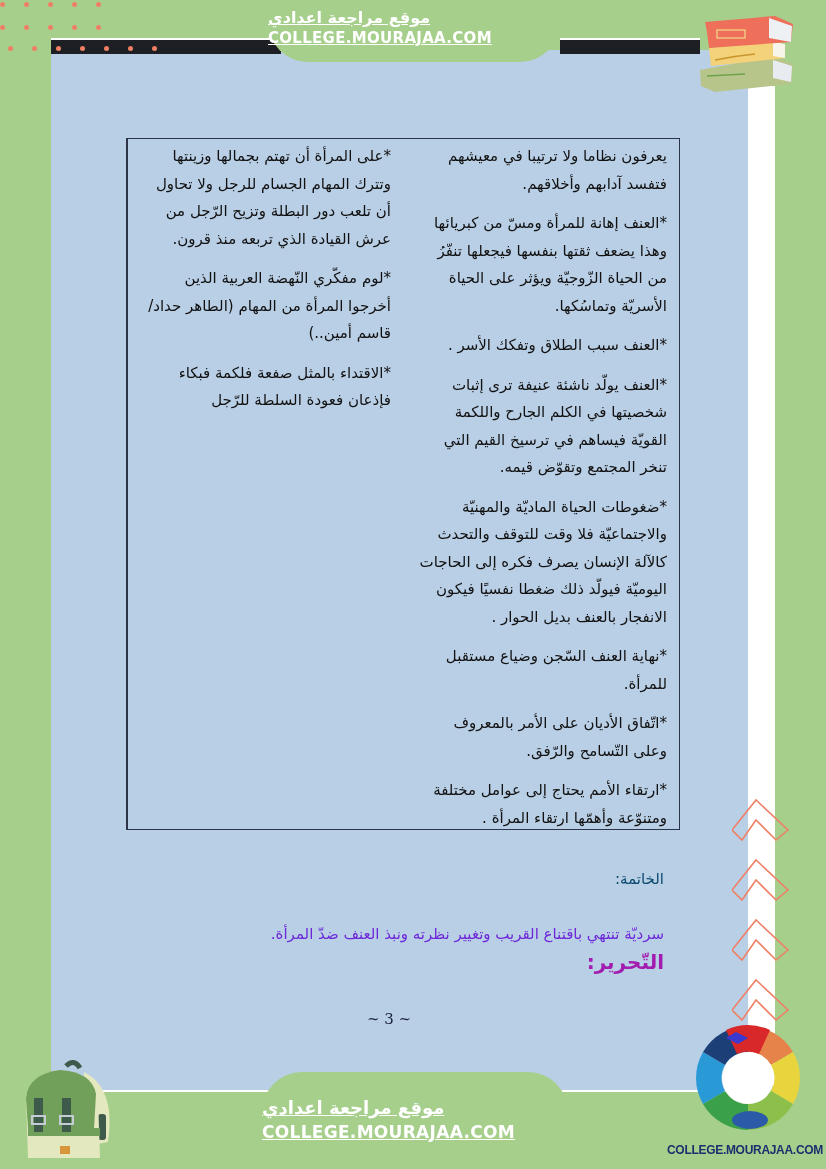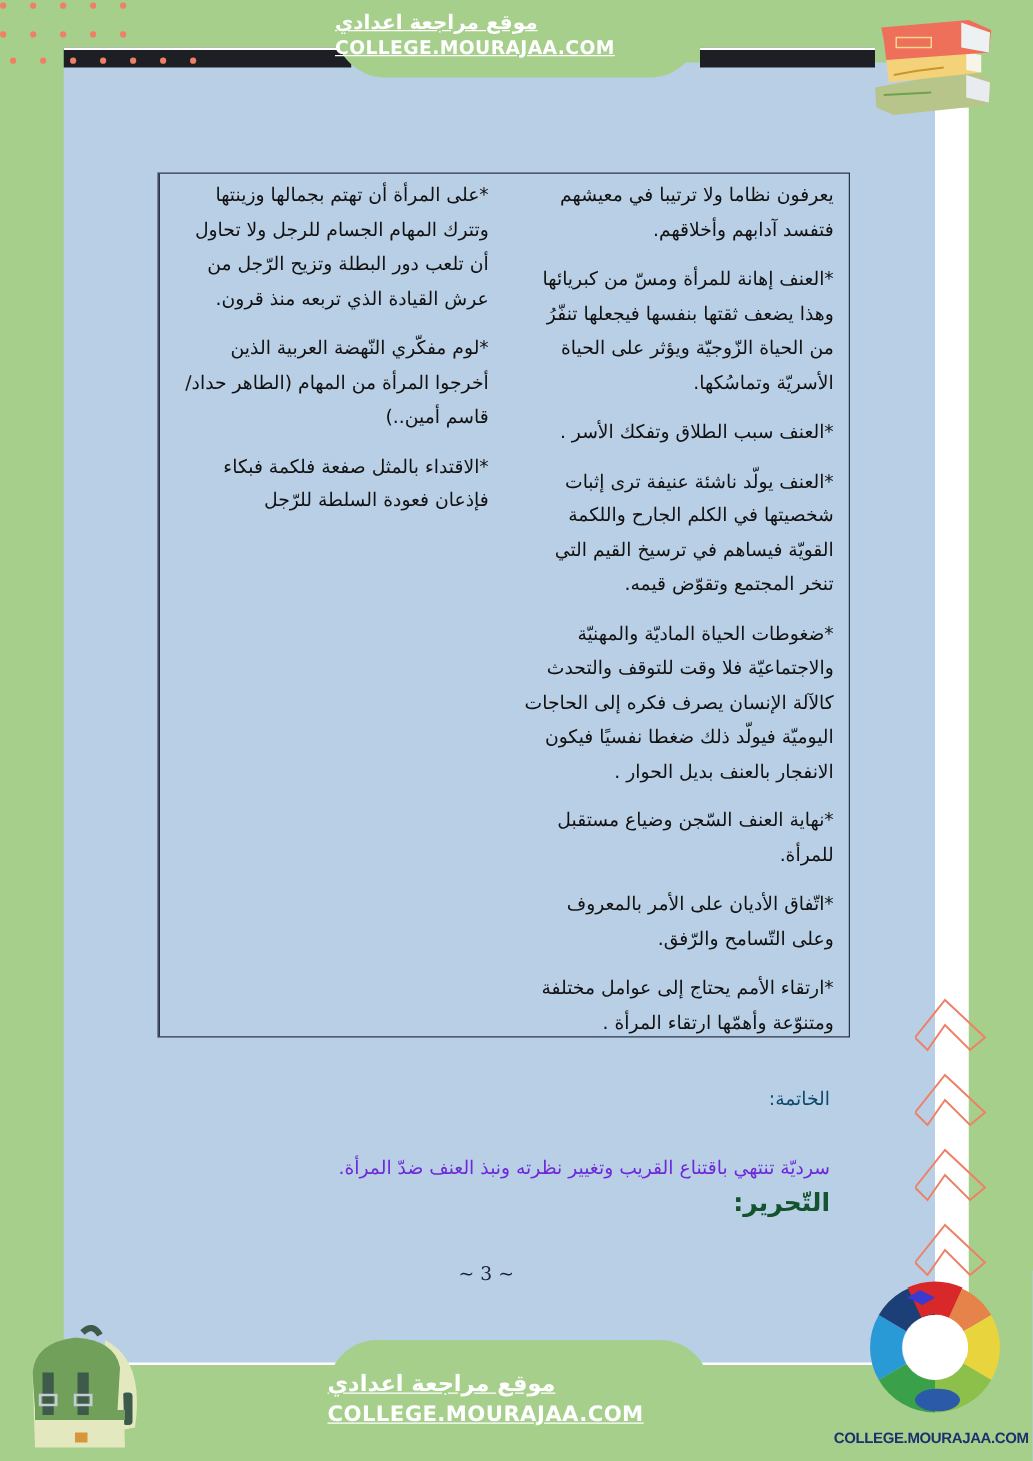--- a/index.html
+++ b/index.html
@@ -46,21 +46,21 @@
   .closing-label {
     position: absolute; right: 162px; top: 870px; direction: rtl;
     color: #0c4a6e; font-size: 15px;
   }
   .closing-text {
     position: absolute; right: 162px; top: 905px; direction: rtl;
     color: #6d28d9; font-size: 15px; margin-top: 20px;
   }
   .editing-label {
     position: absolute; right: 162px; top: 950px; direction: rtl;
-    color: #14532d; font-size: 20px; font-weight: bold;
+    color: #a21caf; font-size: 20px; font-weight: bold;
   }
   .page-number {
     position: absolute; left: 364px; top: 1010px; width: 50px; text-align: center;
     font-family: "DejaVu Serif", serif; font-size: 15px; color: #1b2238;
   }
   .chevrons { position: absolute; left: 732px; top: 790px; width: 70px; height: 240px; }
   .books { position: absolute; left: 695px; top: 8px; width: 100px; height: 85px; }
   .backpack { position: absolute; left: 14px; top: 1058px; width: 100px; height: 106px; }
   .wheel { position: absolute; left: 694px; top: 1020px; width: 108px; height: 120px; }
   .wheel-caption {

